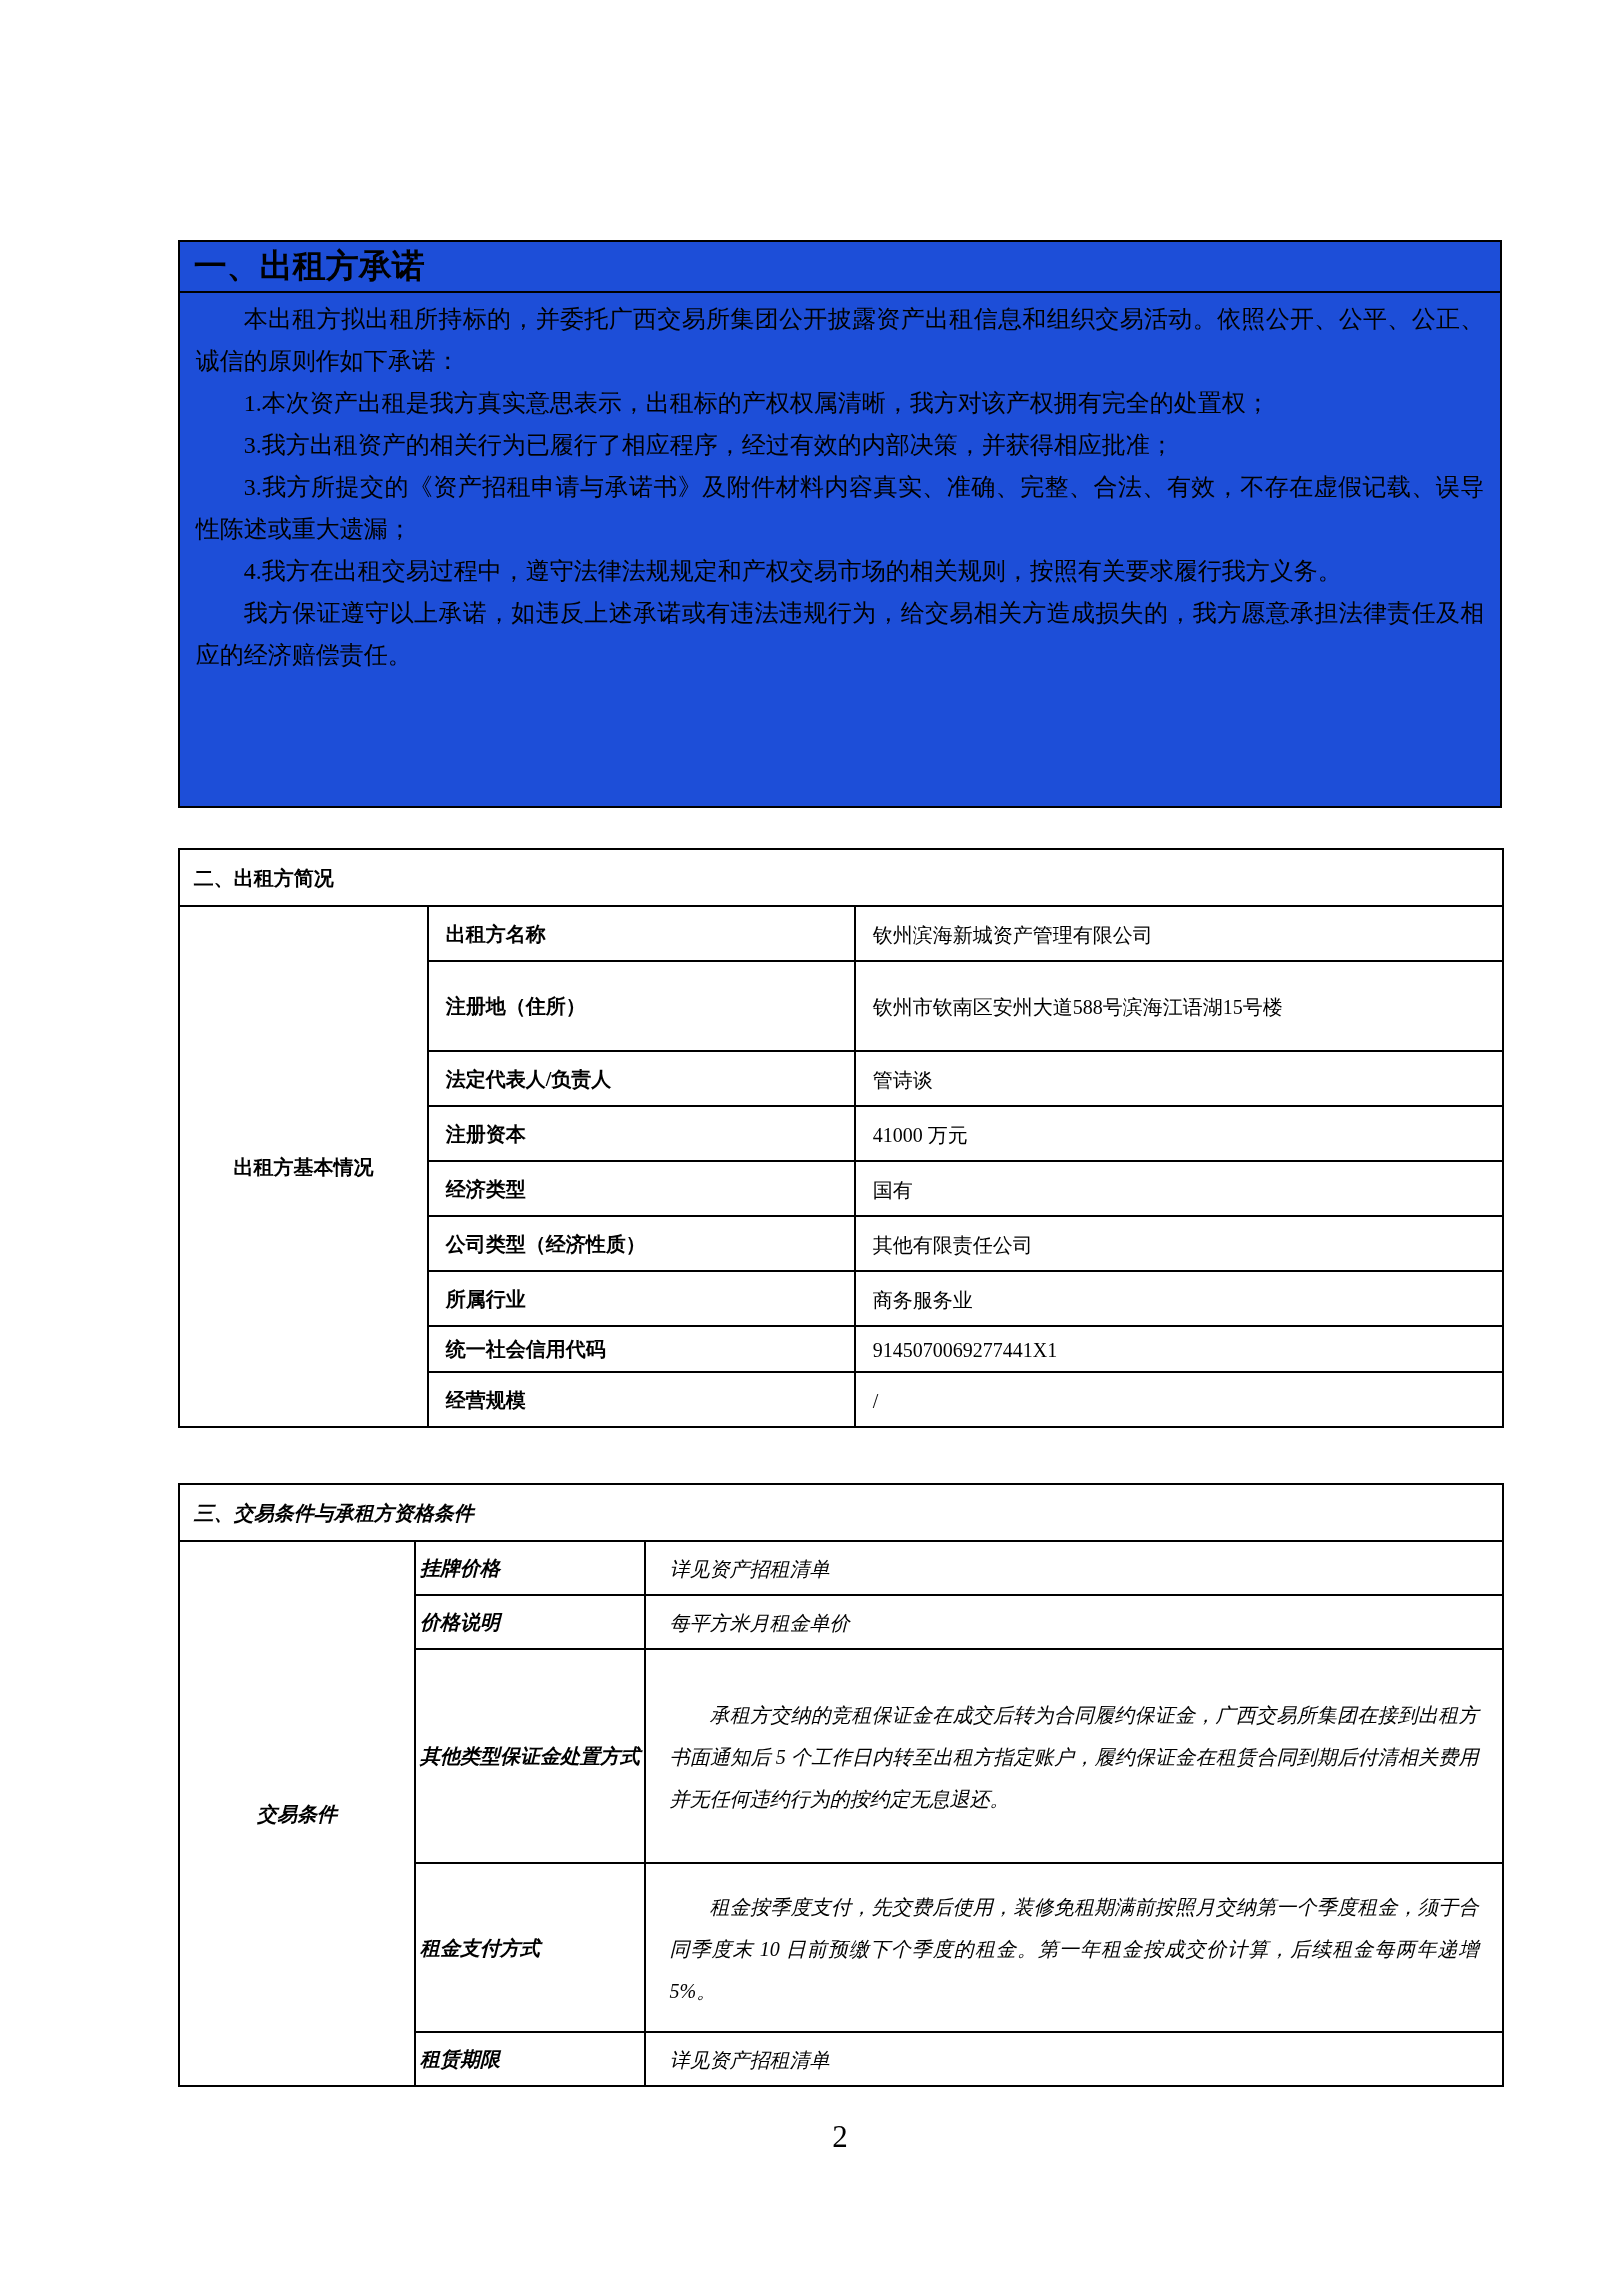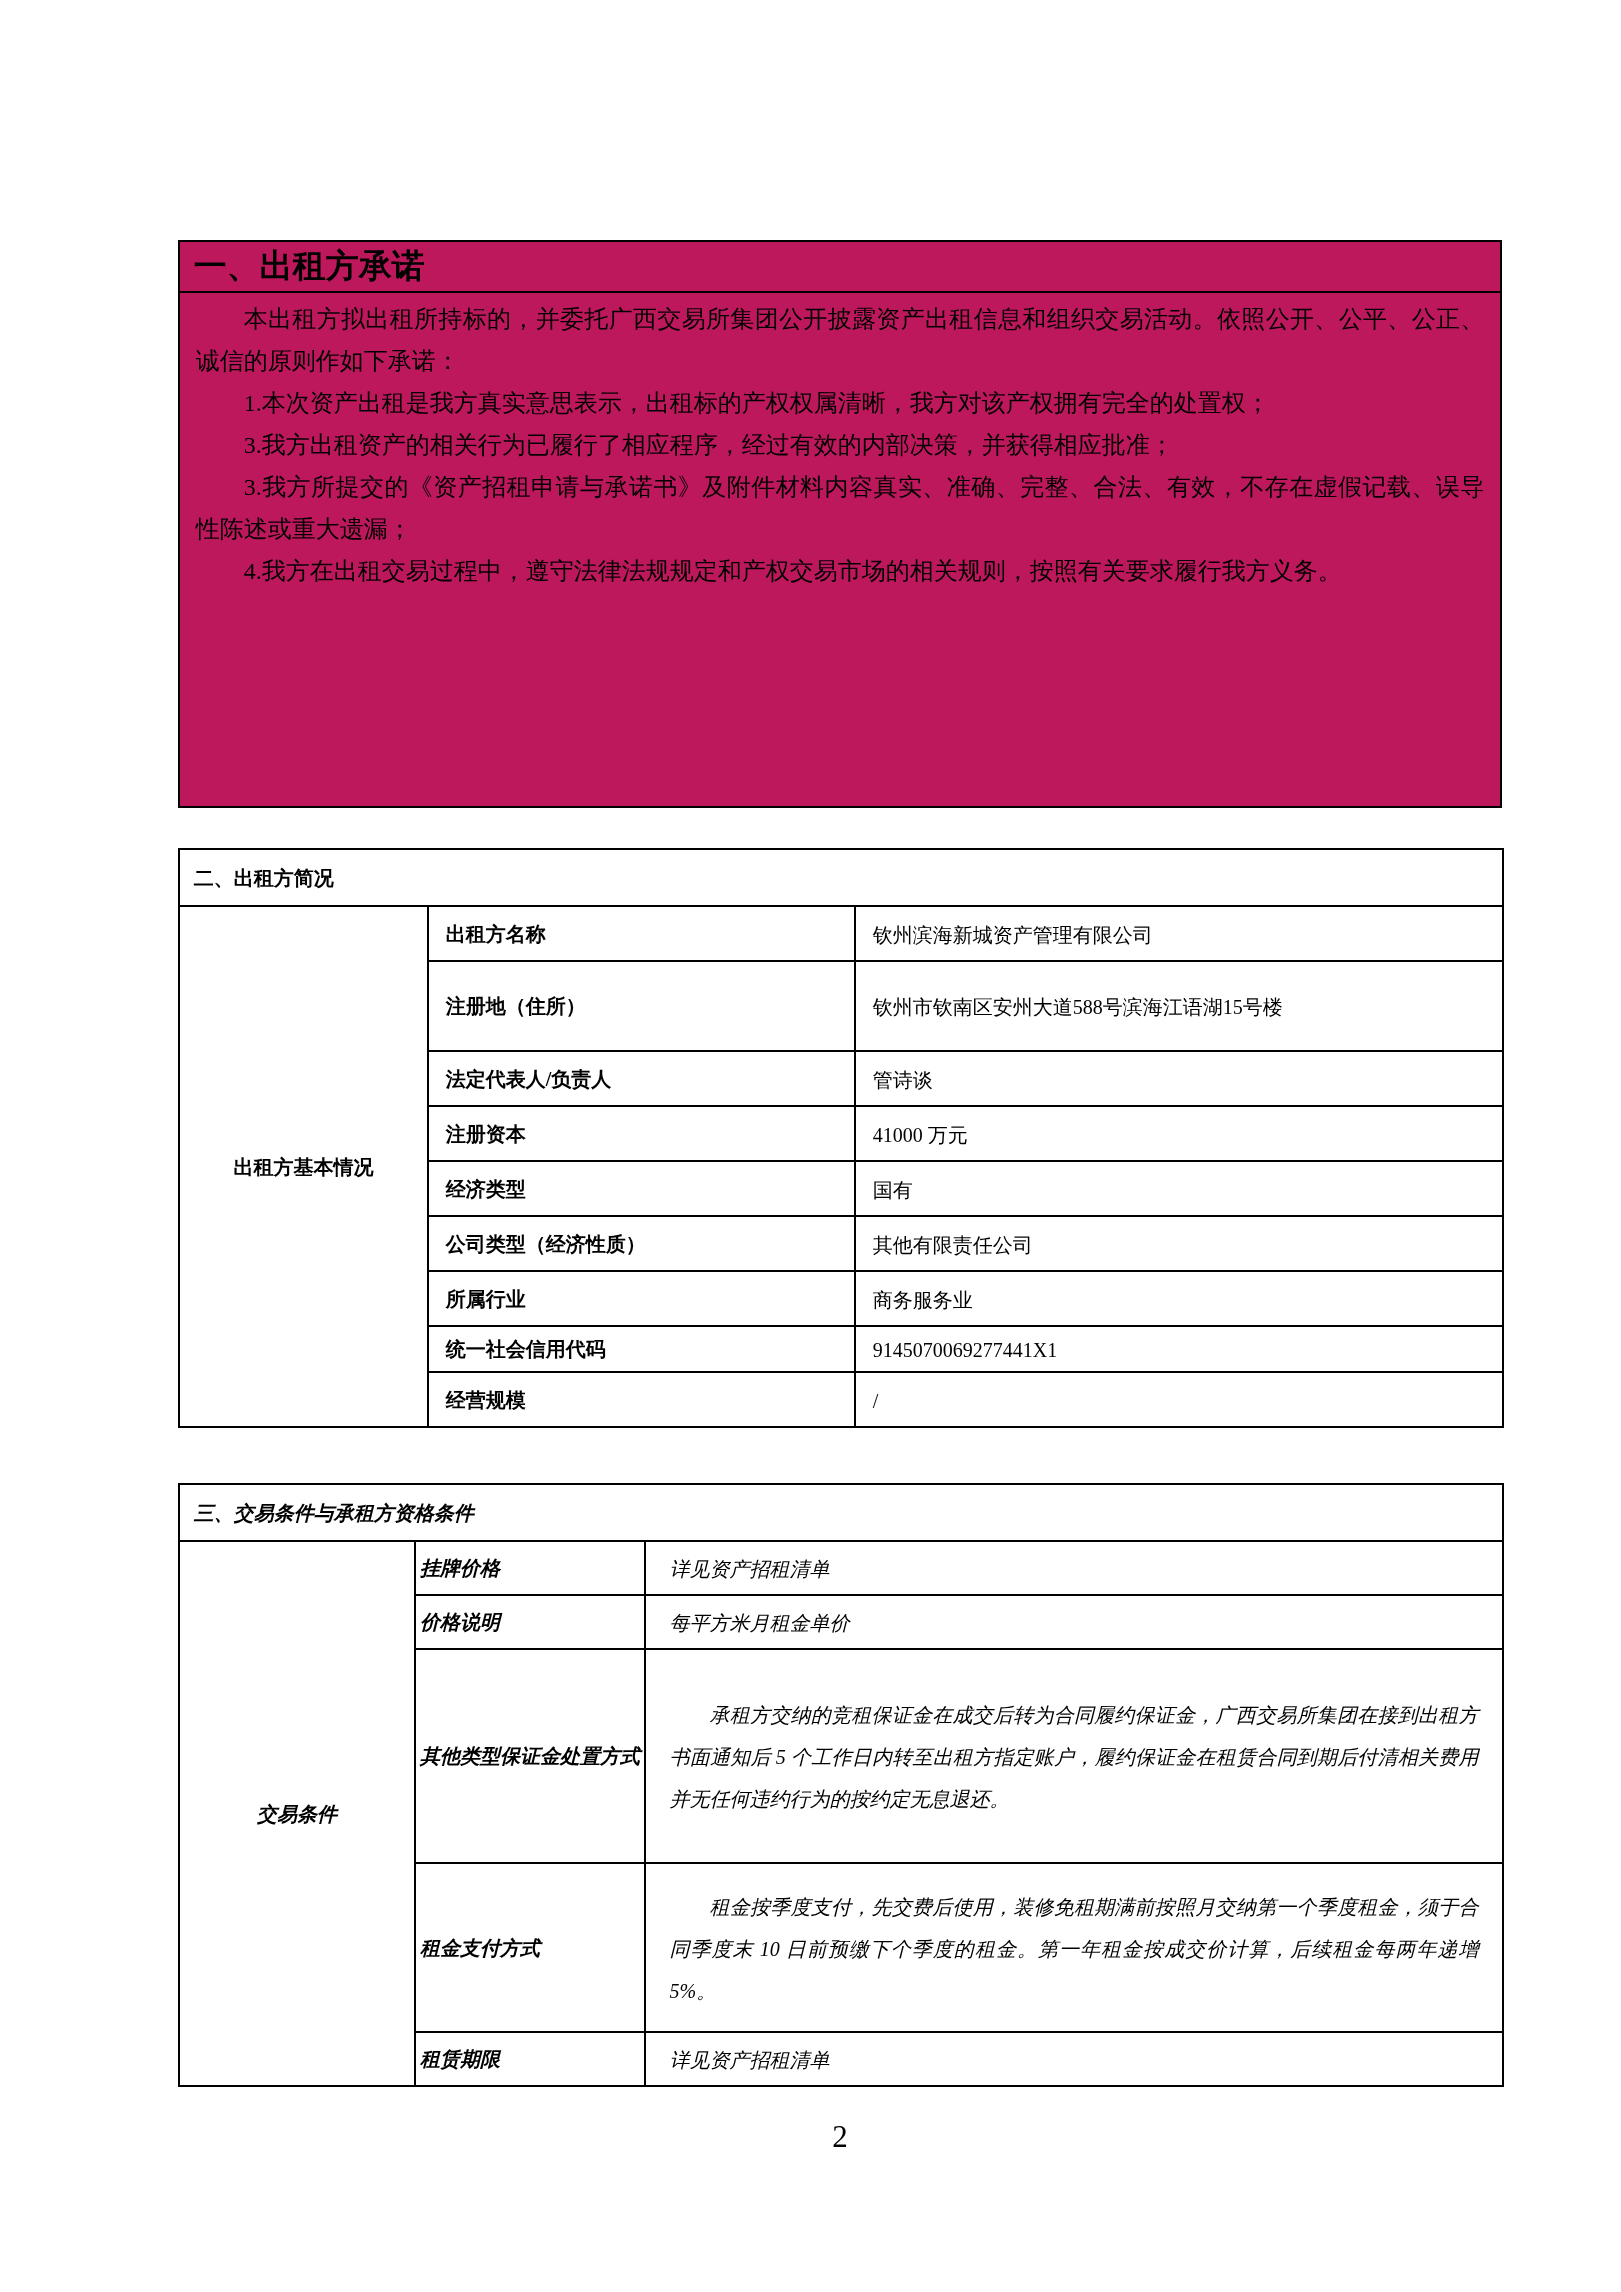--- a/index.html
+++ b/index.html
@@ -12,21 +12,21 @@
     color: #000000;
     overflow: hidden;
   }
 
   
   .box {
     position: absolute;
     left: 178px;
     width: 1324px;
     border: 2.9px solid #000;
-    background: #be185d;
+    background: #1d4ed8;
   }
   #sec1 { top: 240px; }
   .box-title {
     height: 51px;
     border-bottom: 2px solid #000;
     display: flex;
     align-items: center;
     padding-left: 13.7px;
     font-weight: bold;
     font-size: 33px;
@@ -99,20 +99,21 @@
 <body>
 
 <div id="sec1" class="box">
   <div class="box-title">一、出租方承诺</div>
   <div class="box-body">
     <p>本出租方拟出租所持标的，并委托广西交易所集团公开披露资产出租信息和组织交易活动。依照公开、公平、公正、诚信的原则作如下承诺：</p>
     <p>1.本次资产出租是我方真实意思表示，出租标的产权权属清晰，我方对该产权拥有完全的处置权；</p>
     <p>3.我方出租资产的相关行为已履行了相应程序，经过有效的内部决策，并获得相应批准；</p>
     <p>3.我方所提交的《资产招租申请与承诺书》及附件材料内容真实、准确、完整、合法、有效，不存在虚假记载、误导性陈述或重大遗漏；</p>
     <p>4.我方在出租交易过程中，遵守法律法规规定和产权交易市场的相关规则，按照有关要求履行我方义务。</p>
+    <p>我方保证遵守以上承诺，如违反上述承诺或有违法违规行为，给交易相关方造成损失的，我方愿意承担法律责任及相应的经济赔偿责任。</p>
   </div>
 </div>
 
 <table id="sec2" class="sec">
   <colgroup>
       <col style="width:249px">
       <col style="width:427px">
       <col style="width:648px">
     </colgroup>
   <tbody>

